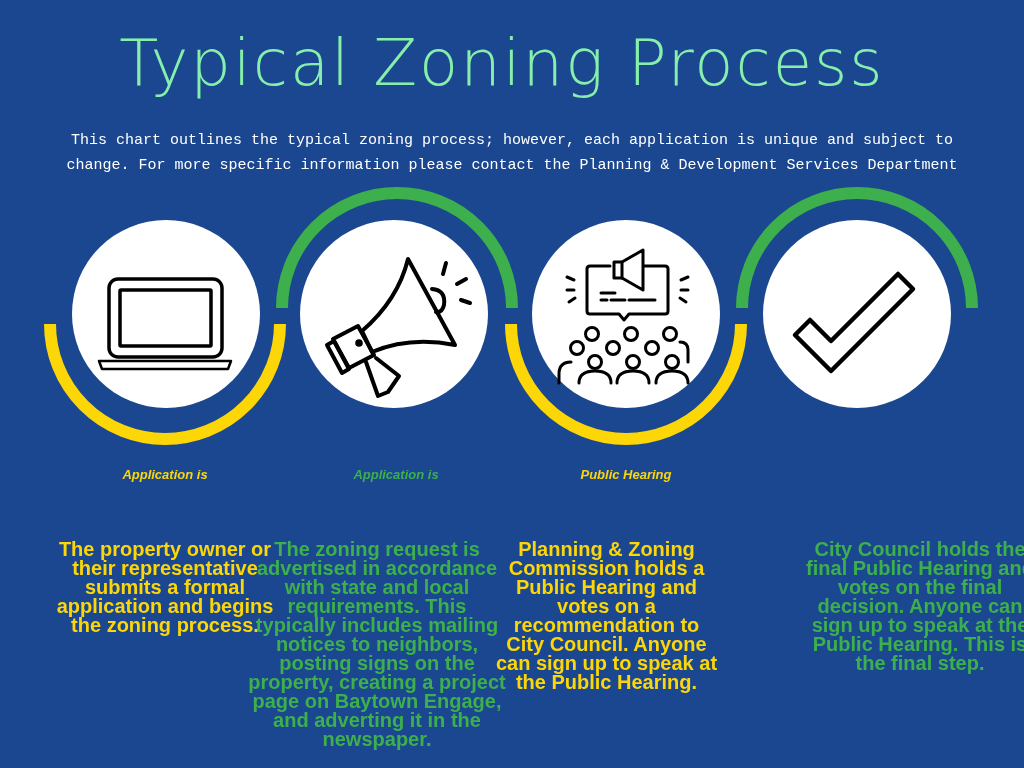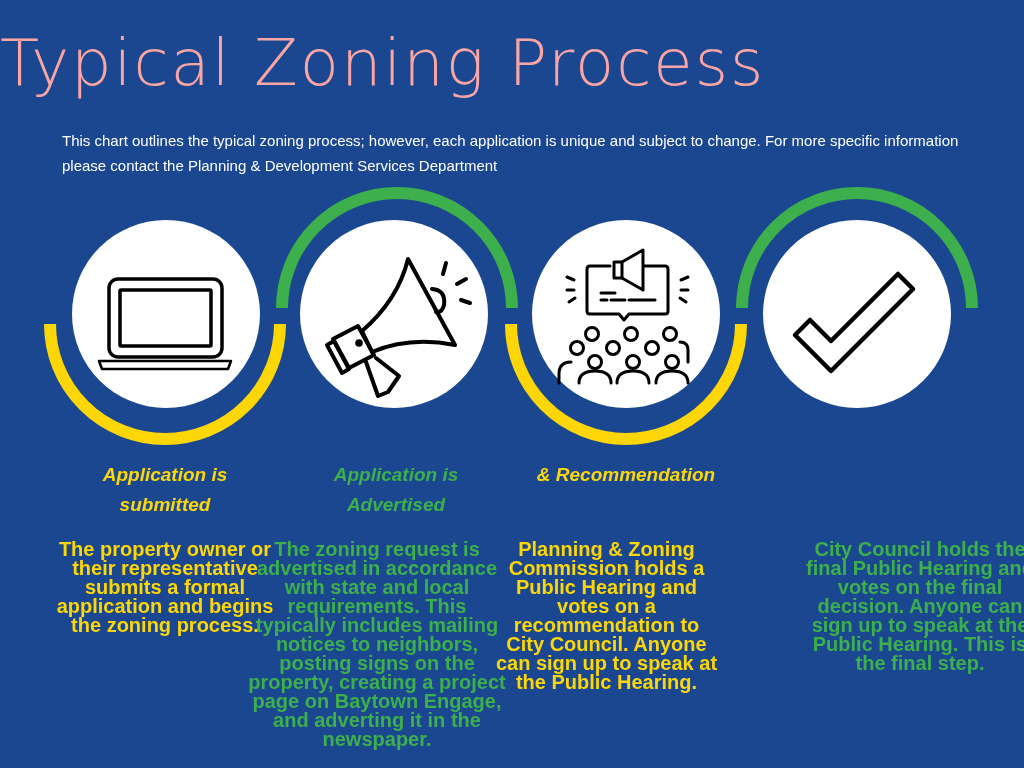--- a/index.html
+++ b/index.html
@@ -5,43 +5,43 @@
   html, body { margin: 0; padding: 0; }
   body {
     width: 1024px; height: 768px; overflow: hidden;
     background: #1a478f;
     font-family: "DejaVu Sans", sans-serif;
     position: relative;
     color: #fff;
   }
   .title {
     position: absolute; left: 0; top: 18px; width: 1004px;
-    text-align: left;
+    text-align: center;
     font-family: "DejaVu Sans", sans-serif;
     font-weight: 200;
     font-size: 64px;
     letter-spacing: 2px;
-    color: #fca5a5;
+    color: #86efac;
     line-height: 90px;
     -webkit-text-stroke: 0px;
   }
   .subtitle {
     position: absolute; left: 62px; top: 128px; width: 900px;
-    text-align: left;
-    font-family: Liberation Sans, sans-serif;
+    text-align: center;
+    font-family: Liberation Mono, monospace;
     font-size: 15px; line-height: 25px;
     color: #ffffff;
   }
   svg.graphics { position: absolute; left: 0; top: 0; }
   .step-heading {
     position: absolute; top: 460px; width: 230px;
     text-align: center;
     font-family: "Liberation Sans", sans-serif;
     font-weight: bold; font-style: italic;
-    font-size: 19px; line-height: 30px;
+    font-size: 13px; line-height: 30px;
   }
   .step-body {
     position: absolute; top: 540px; width: 250px;
     text-align: center;
     font-family: "Liberation Sans", sans-serif;
     font-weight: bold;
     font-size: 20px; line-height: 19px;
   }
   .yellow { color: #fcd606; }
   .green { color: #3daf4c; }
@@ -113,30 +113,28 @@
     <path d="M 688 362 L 688 350 Q 688 342 680 342"></path>
   </g>
 
   <g fill="none" stroke="#000" stroke-width="4.5" stroke-linejoin="round">
     <path d="M 795 335 L 810 320 L 831 341 L 898 274 L 913 289 L 831 371 Z"></path>
   </g>
 </svg>
 
 <div class="step-heading h1 yellow">
   <div>Application is</div>
-  <div>submitted</div>
 </div>
 <div class="step-body b1 yellow">The property owner or their representative submits a formal application and begins the zoning process.</div>
 
 <div class="step-heading h2 green">
   <div>Application is</div>
-  <div>Advertised</div>
 </div>
 <div class="step-body b2 green">The zoning request is advertised in accordance with state and local requirements. This typically includes mailing notices to neighbors, posting signs on the property, creating a project page on Baytown Engage, and adverting it in the newspaper.</div>
 
 <div class="step-heading h3 yellow">
-  <div>&amp; Recommendation</div>
+  <div>Public Hearing</div>
 </div>
 <div class="step-body b3 yellow">Planning &amp; Zoning Commission holds a Public Hearing and votes on a recommendation to City Council. Anyone can sign up to speak at the Public Hearing.</div>
 
 <div class="step-heading h4 green">
 </div>
 <div class="step-body b4 green">City Council holds the final Public Hearing and votes on the final decision. Anyone can sign up to speak at the Public Hearing. This is the final step.</div>
 
 </body></html>

